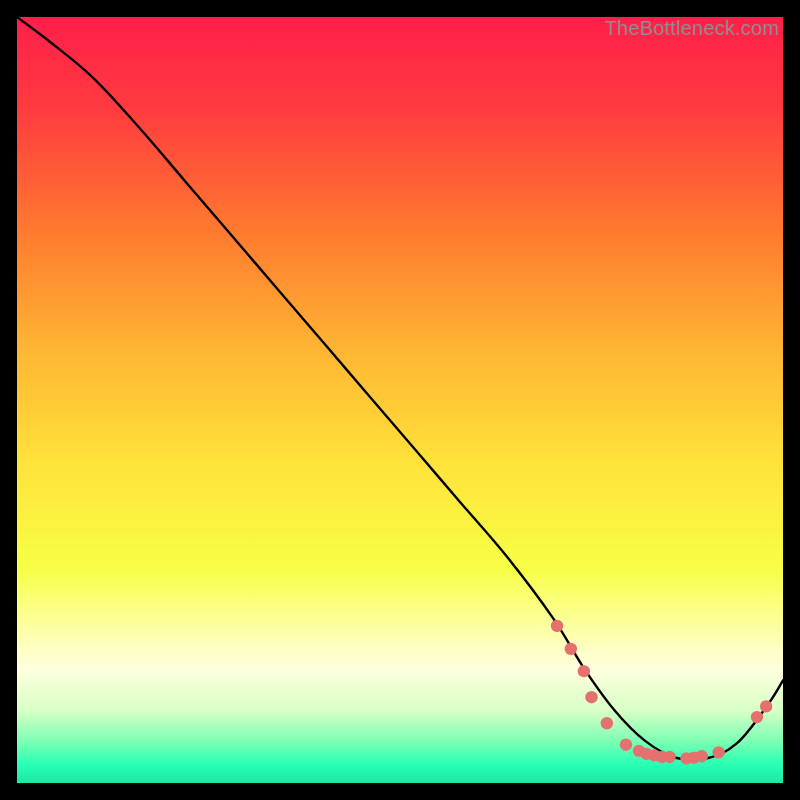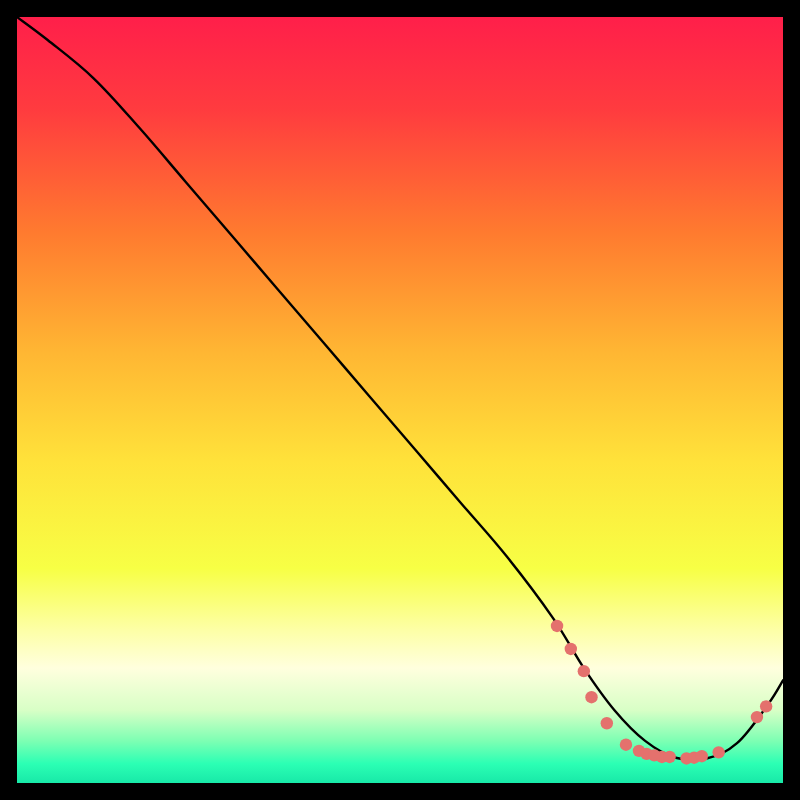--- a/index.html
+++ b/index.html
@@ -30,20 +30,21 @@
     z-index: 10;
   }
   svg {
     display: block;
   }
 </style>
 </head>
 <body>
 
 <div class="frame">
+  <div class="watermark">TheBottleneck.com</div>
   <svg id="chart-svg" width="766" height="766" viewBox="0 0 766 766">
       <defs>
         <linearGradient id="bg-grad" x1="0" y1="0" x2="0" y2="1">
           <stop offset="0%" stop-color="#ff1f4a"></stop>
           <stop offset="12%" stop-color="#ff3b3f"></stop>
           <stop offset="28.000000000000004%" stop-color="#ff7a2f"></stop>
           <stop offset="44%" stop-color="#ffb733"></stop>
           <stop offset="57.99999999999999%" stop-color="#ffe23a"></stop>
           <stop offset="72%" stop-color="#f7ff45"></stop>
           <stop offset="80%" stop-color="#fdffa6"></stop>

